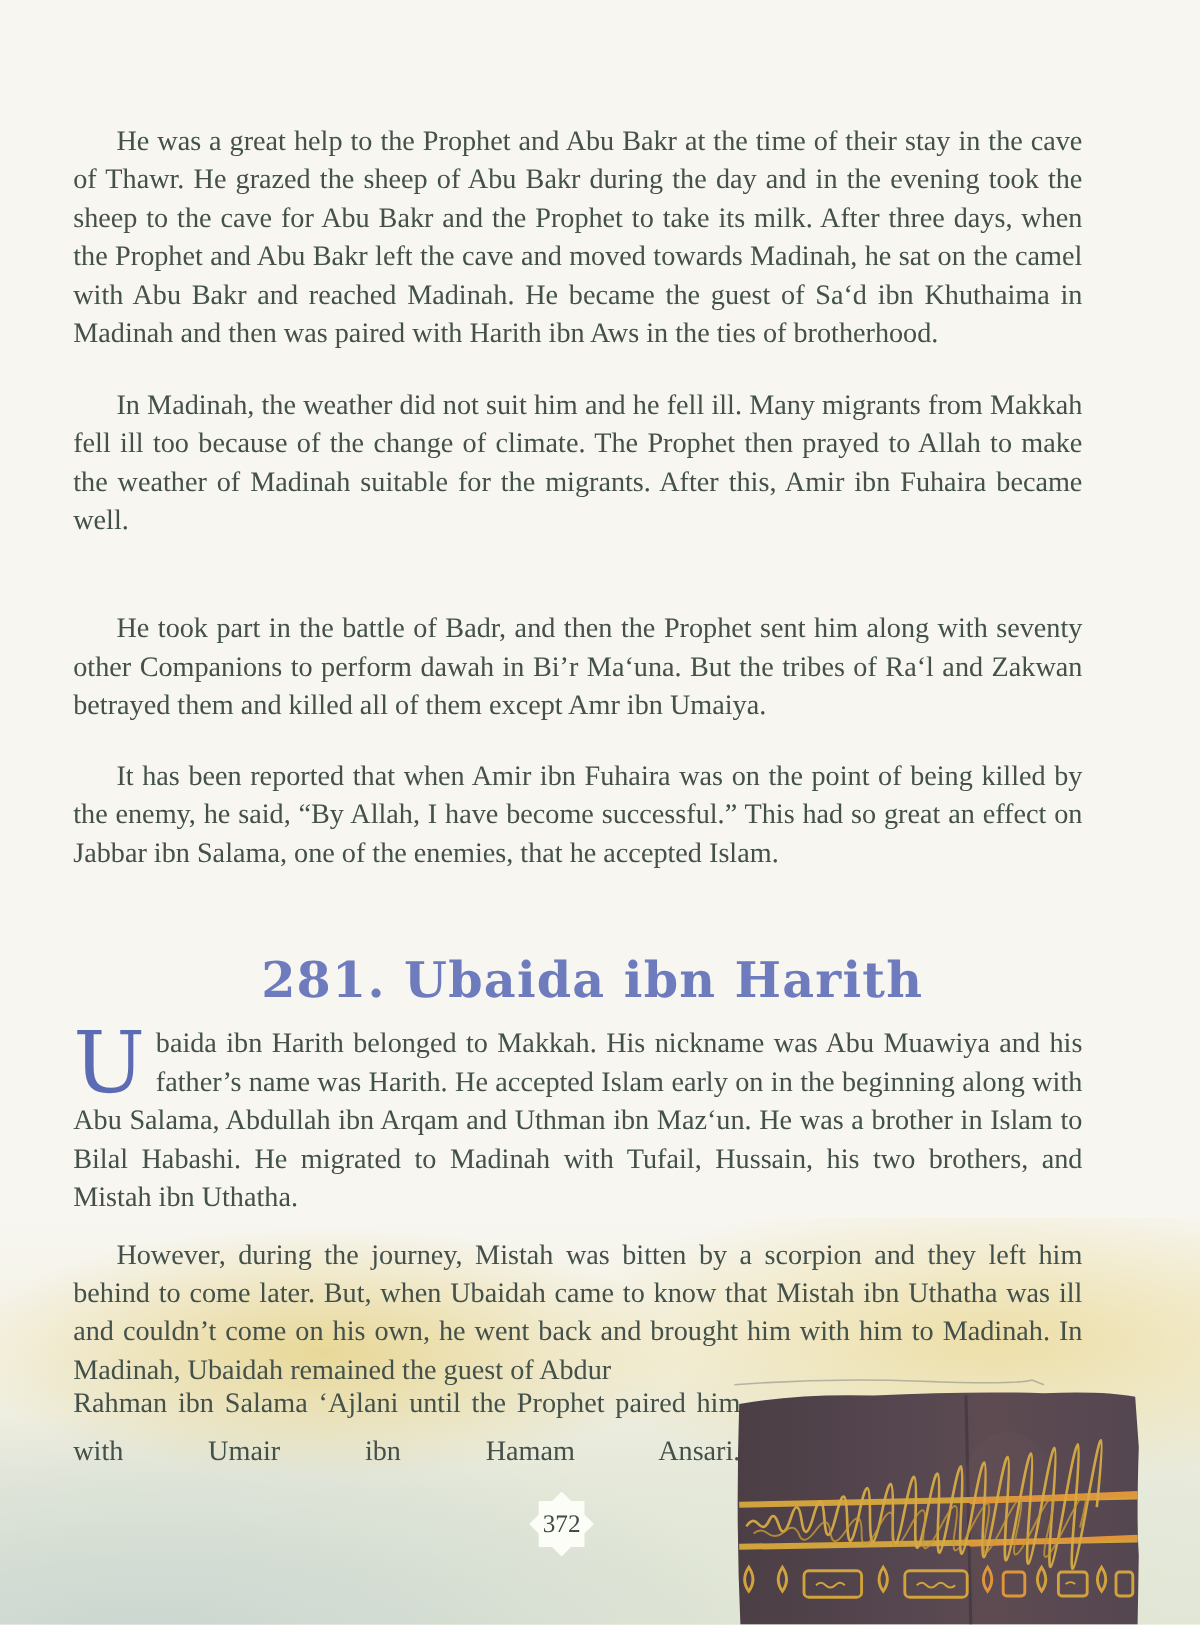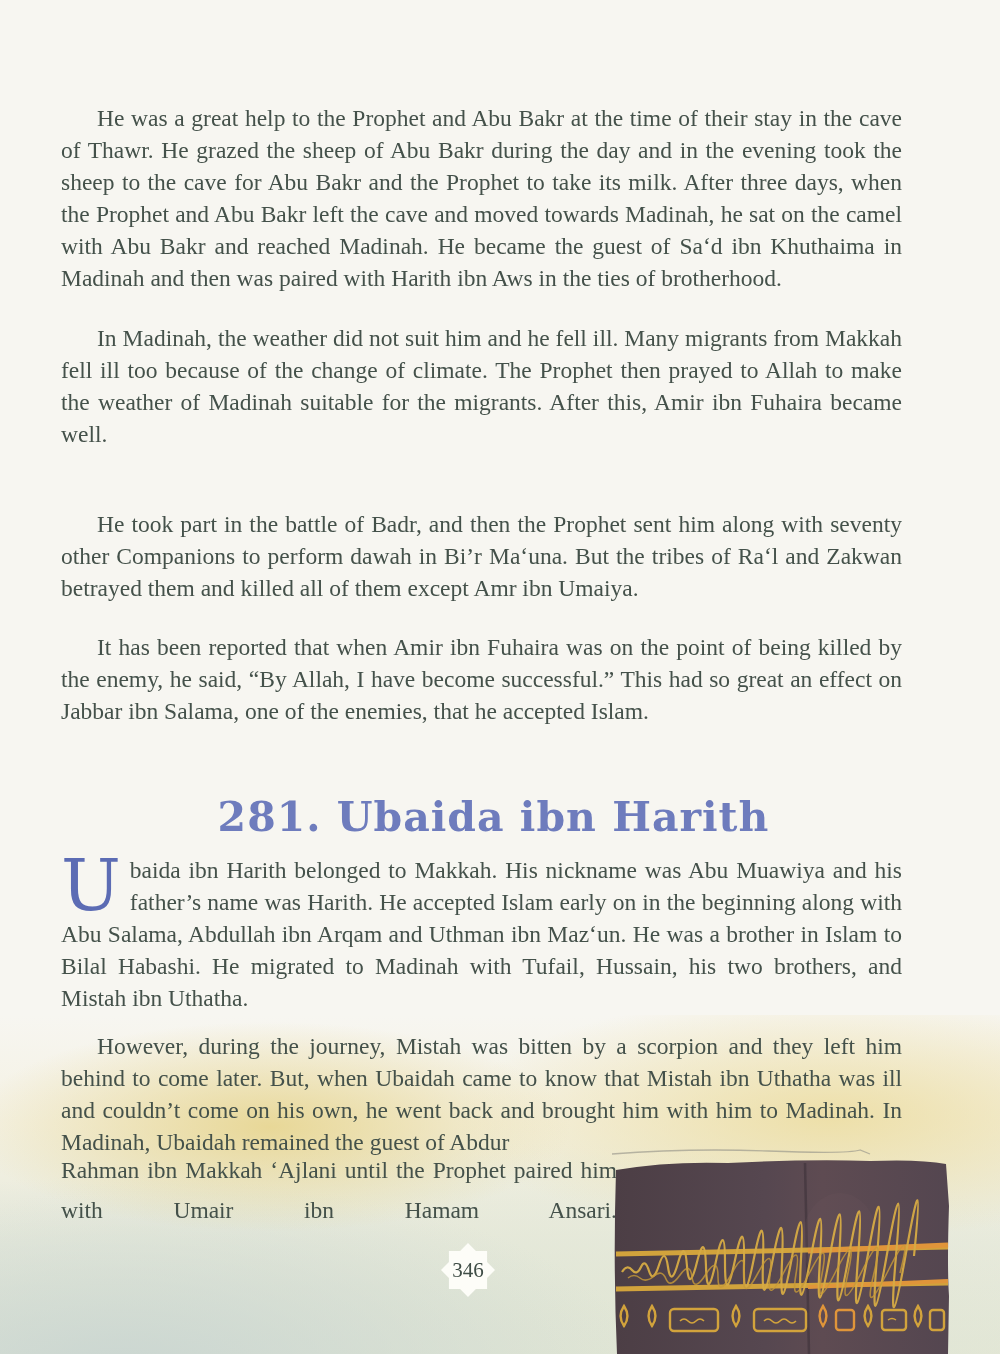--- a/index.html
+++ b/index.html
@@ -93,21 +93,21 @@
     <p class="para" style="top:98px">He was a great help to the Prophet and Abu Bakr at the time of their stay in the cave of Thawr. He grazed the sheep of Abu Bakr during the day and in the evening took the sheep to the cave for Abu Bakr and the Prophet to take its milk. After three days, when the Prophet and Abu Bakr left the cave and moved towards Madinah, he sat on the camel with Abu Bakr and reached Madinah. He became the guest of Sa‘d ibn Khuthaima in Madinah and then was paired with Harith ibn Aws in the ties of brotherhood.</p>
     <p class="para" style="top:318px">In Madinah, the weather did not suit him and he fell ill. Many migrants from Makkah fell ill too because of the change of climate. The Prophet then prayed to Allah to make the weather of Madinah suitable for the migrants. After this, Amir ibn Fuhaira became well.</p>
     <p class="para" style="top:504px">He took part in the battle of Badr, and then the Prophet sent him along with seventy other Companions to perform dawah in Bi’r Ma‘una. But the tribes of Ra‘l and Zakwan betrayed them and killed all of them except Amr ibn Umaiya.</p>
     <p class="para" style="top:627px">It has been reported that when Amir ibn Fuhaira was on the point of being killed by the enemy, he said, “By Allah, I have become successful.” This had so great an effect on Jabbar ibn Salama, one of the enemies, that he accepted Islam.</p>
 
     <h2 class="heading" style="top:782px">281. Ubaida ibn Harith</h2>
 
     <p class="para opening" style="top:850px"><span class="dropcap">U</span><span>baida ibn Harith belonged to Makkah. His nickname was Abu Muawiya and his father’s name was Harith. He accepted Islam early on in the beginning along with Abu Salama, Abdullah ibn Arqam and Uthman ibn Maz‘un. He was a brother in Islam to Bilal Habashi. He migrated to Madinah with Tufail, Hussain, his two brothers, and Mistah ibn Uthatha.</span></p>
 
     <p class="para" style="top:1026px">However, during the journey, Mistah was bitten by a scorpion and they left him behind to come later. But, when Ubaidah came to know that Mistah ibn Uthatha was ill and couldn’t come on his own, he went back and brought him with him to Madinah. In Madinah, Ubaidah remained the guest of Abdur</p>
-    <p class="para narrow" style="top:1146px">Rahman ibn Makkah ‘Ajlani until the Prophet paired him with Umair ibn Hamam Ansari.</p>
+    <p class="para narrow" style="top:1146px">Rahman ibn Salama ‘Ajlani until the Prophet paired him with Umair ibn Hamam Ansari.</p>
   </div>
 
   <svg class="kaaba" width="348" height="208" viewBox="0 0 348 208">
     <defs>
       <linearGradient id="cloth" x1="0" y1="0" x2="1" y2="0">
         <stop offset="0" stop-color="#4c3e45"></stop>
         <stop offset="0.45" stop-color="#564750"></stop>
         <stop offset="0.62" stop-color="#5e4b52"></stop>
         <stop offset="1" stop-color="#544650"></stop>
       </linearGradient>
@@ -145,16 +145,16 @@
       <path d="M280,174 q4,-3 8,0" stroke-width="1.5"></path>
       <path d="M310,160 c4,6 5,13 0,20 c-5,-7 -4,-14 0,-20 Z"></path>
       <rect x="322" y="164" width="14" height="20" rx="3"></rect>
     </g>
   </svg>
 
   <div class="star-badge">
     <svg width="54" height="54" viewBox="0 0 60 60">
       <polygon fill="#fdfdf8" points="30,0 38.8,8.8 51.2,8.8 51.2,21.2 60,30 51.2,38.8 51.2,51.2 38.8,51.2 30,60 21.2,51.2 8.8,51.2 8.8,38.8 0,30 8.8,21.2 8.8,8.8 21.2,8.8"></polygon>
     </svg>
-    <div class="star-num">346</div>
+    <div class="star-num">372</div>
   </div>
 
 </div>
 
 </body></html>

